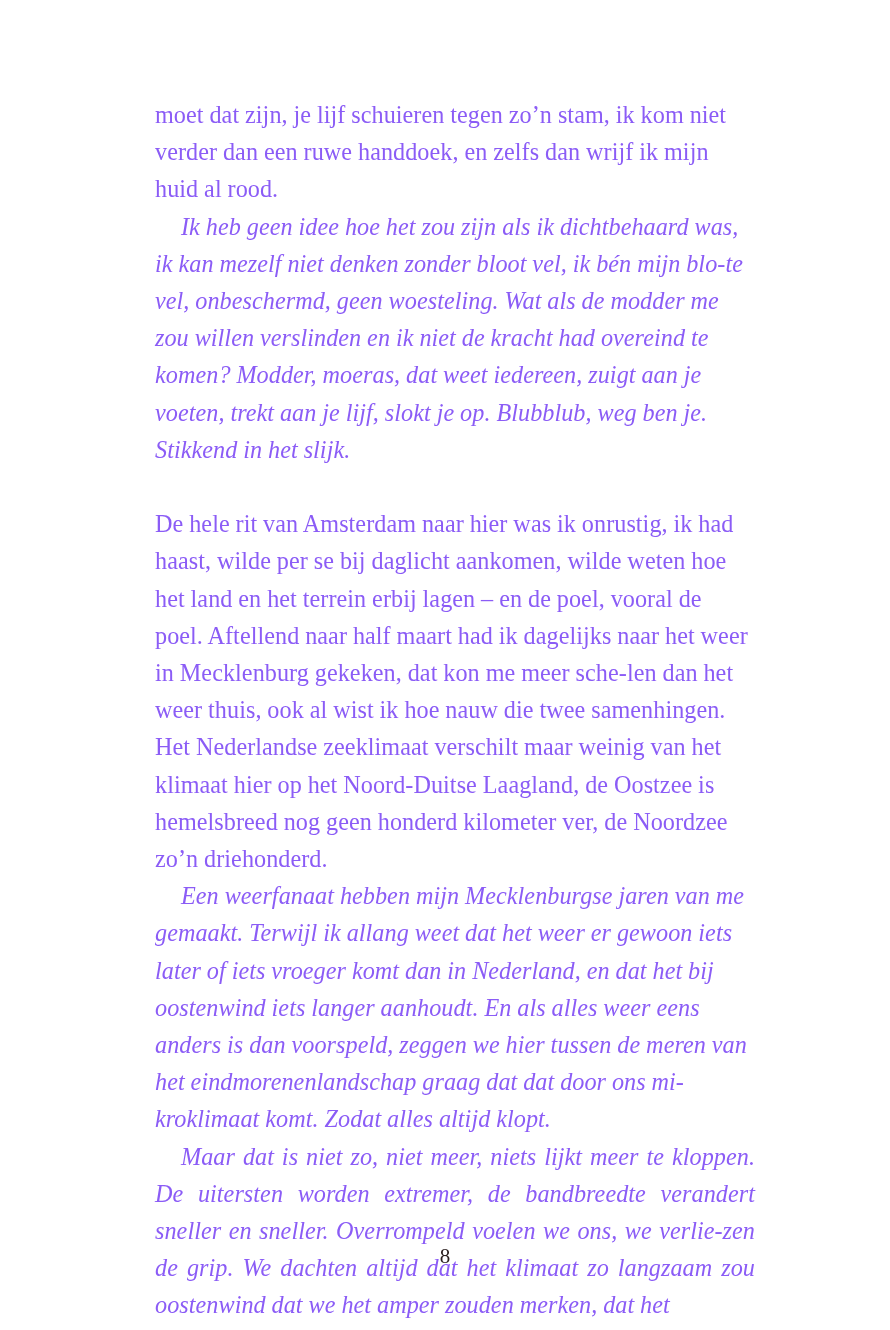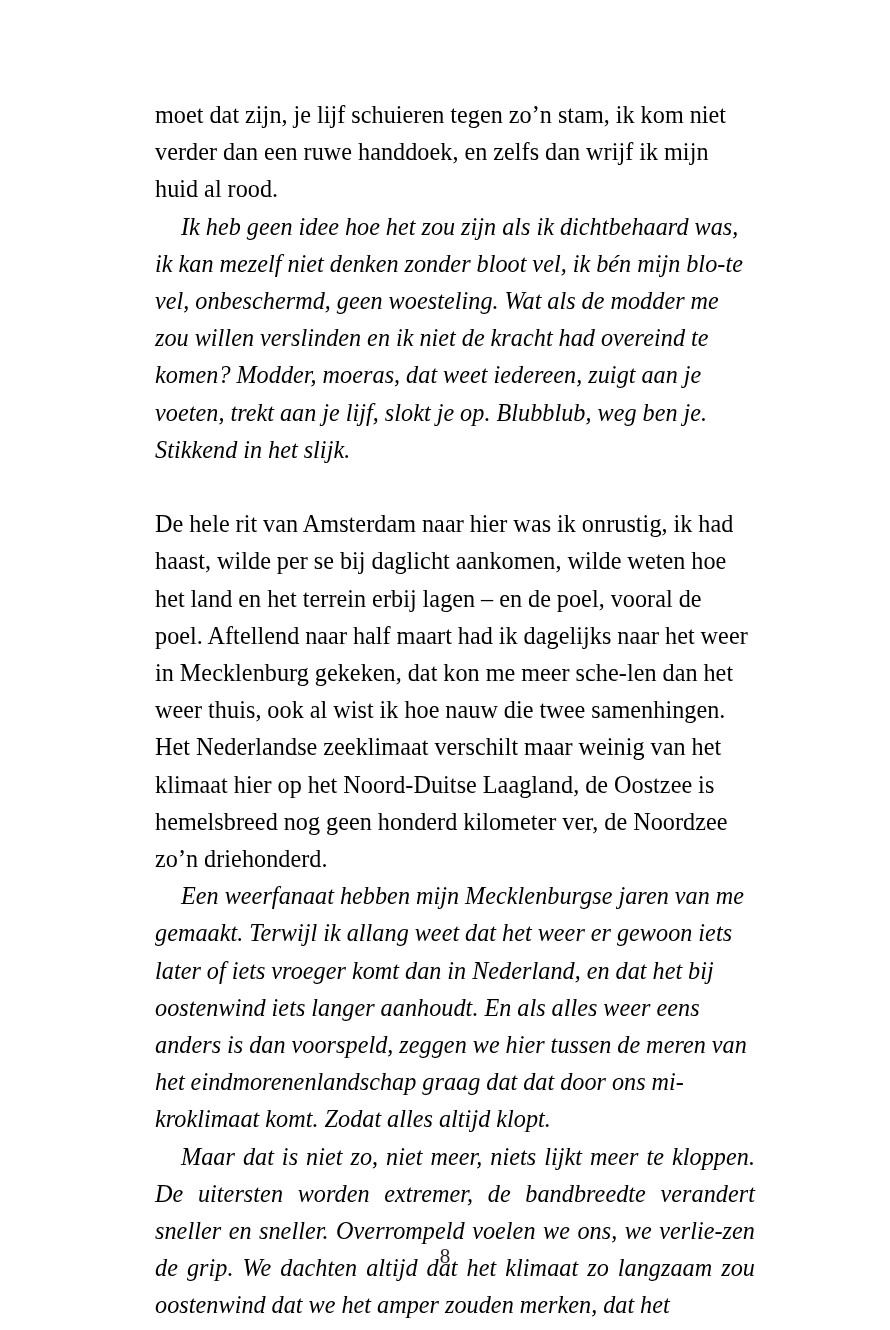--- a/index.html
+++ b/index.html
@@ -23,21 +23,21 @@
   .text-block {
     position: absolute;
     left: 155px;
     top: 96px;
     width: 600px;
   }
   .para {
     margin: 0;
     font-size: 24.2px;
     line-height: 37.2px;
-    color: #000000;
+    color: #8b5cf6;
     text-align: justify;
     text-justify: inter-word;
     -webkit-hyphens: none;
     hyphens: none;
     word-spacing: -0.2px;
     letter-spacing: 0.05px;
   }
   .para.indent {
     text-indent: 26px;
     font-style: italic;

